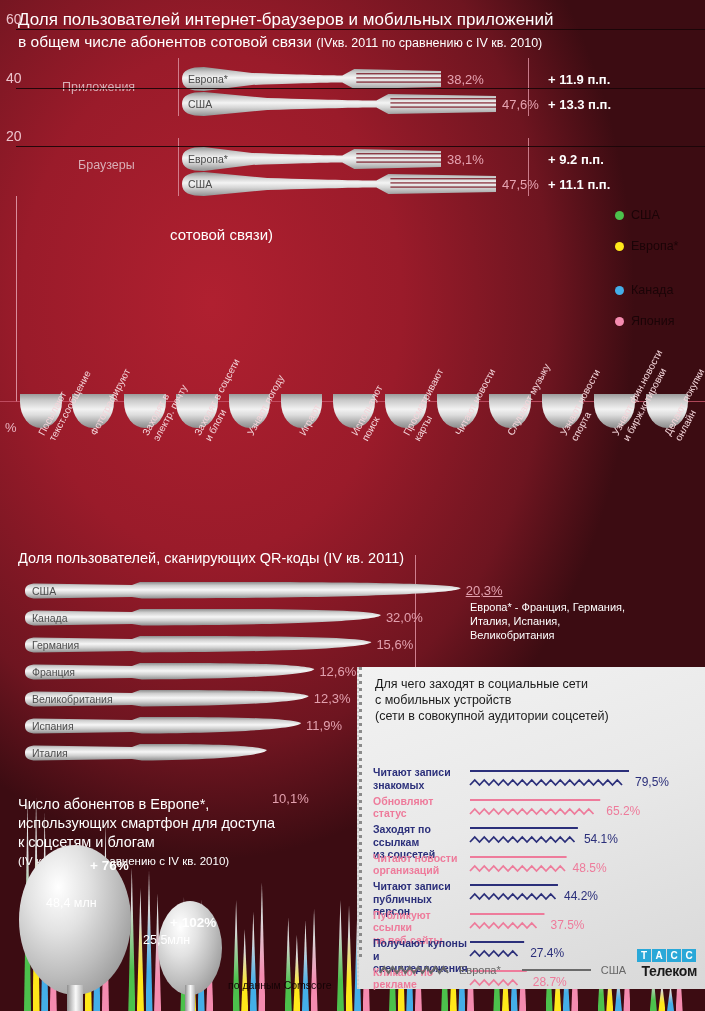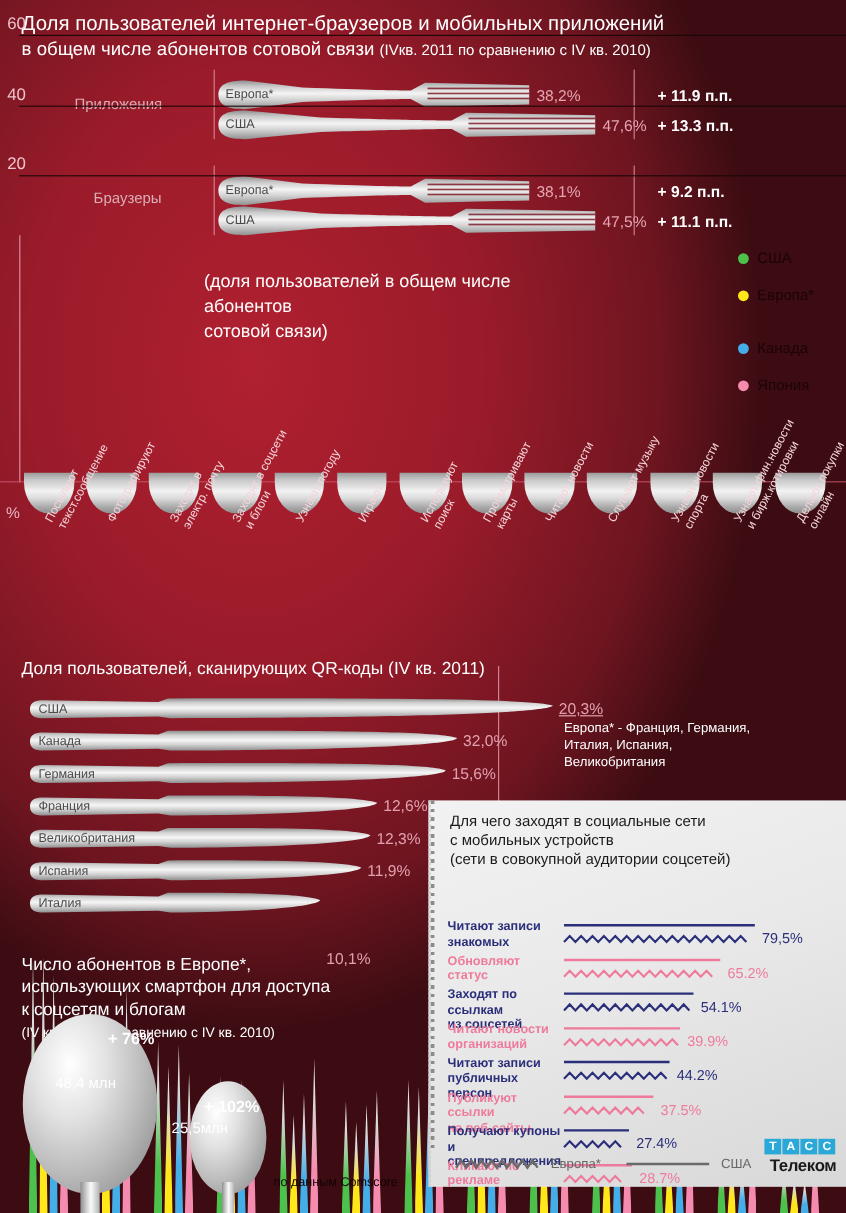--- a/index.html
+++ b/index.html
@@ -292,21 +292,20 @@
       <div class="xcat" style="left: 348.923px; top: 432px;">Используют<br>поиск</div>
       <div class="xcat" style="left: 401.077px; top: 432px;">Просматривают<br>карты</div>
       <div class="xcat" style="left: 453.231px; top: 432px;">Читают новости</div>
       <div class="xcat" style="left: 505.385px; top: 432px;">Слушают музыку</div>
       <div class="xcat" style="left: 557.538px; top: 432px;">Узнают новости<br>спорта</div>
       <div class="xcat" style="left: 609.692px; top: 432px;">Узнают фин.новости<br>и бирж.котировки</div>
       <div class="xcat" style="left: 661.846px; top: 432px;">Делают покупки<br>онлайн</div>
     </div>
 
   <div id="chart-title">
-      <div>(доля пользователей в общем числе абонентов</div>
       <div>сотовой связи)</div>
     </div>
 
   <div id="legend">
       <div class="lg-item">
         <span class="lg-dot" style="background: rgb(76, 193, 76);"></span>
         <span class="lg-txt">США</span>
       </div>
       <div class="lg-item" style="margin-bottom: 30px;">
         <span class="lg-dot" style="background: rgb(255, 232, 26);"></span>
@@ -493,21 +492,21 @@
             <path d="M1,17 L5.75,12 L10.5,17 L15.25,12 L20,17 L24.75,12 L29.5,17 L34.25,12 L39,17 L43.75,12 L48.5,17 L53.25,12 L58,17 L62.75,12 L67.5,17 L72.25,12 L77,17 L81.75,12 L86.5,17 L91.25,12 L96,17 L100.75,12 L105.5,17 " stroke="#2b2f7a" stroke-width="1.8" fill="none"></path>
           </svg>
           <div class="soc-val" style="color: rgb(43, 47, 122); left: 210.881px; top: 9px;">54.1%</div>
         </div>
         <div class="soc-row" style="top: 184.5px;">
           <div class="soc-lbl" style="color: rgb(238, 123, 155);">Читают новости<br>организаций</div>
           <svg class="soc-wave" width="102" height="26" viewBox="0 0 102 26" style="top:2px;">
             <line x1="1" y1="3" x2="97.61006289308176" y2="3" stroke="#ee7b9b" stroke-width="2"></line>
             <path d="M1,17 L5.75,12 L10.5,17 L15.25,12 L20,17 L24.75,12 L29.5,17 L34.25,12 L39,17 L43.75,12 L48.5,17 L53.25,12 L58,17 L62.75,12 L67.5,17 L72.25,12 L77,17 L81.75,12 L86.5,17 L91.25,12 L96,17 " stroke="#ee7b9b" stroke-width="1.8" fill="none"></path>
           </svg>
-          <div class="soc-val" style="color: rgb(238, 123, 155); left: 199.61px; top: 9px;">39.9%</div>
+          <div class="soc-val" style="color: rgb(238, 123, 155); left: 199.61px; top: 9px;">48.5%</div>
         </div>
         <div class="soc-row" style="top: 213px;">
           <div class="soc-lbl" style="color: rgb(43, 47, 122);">Читают записи<br>публичных персон</div>
           <svg class="soc-wave" width="93" height="26" viewBox="0 0 93 26" style="top:2px;">
             <line x1="1" y1="3" x2="88.95597484276729" y2="3" stroke="#2b2f7a" stroke-width="2"></line>
             <path d="M1,17 L5.75,12 L10.5,17 L15.25,12 L20,17 L24.75,12 L29.5,17 L34.25,12 L39,17 L43.75,12 L48.5,17 L53.25,12 L58,17 L62.75,12 L67.5,17 L72.25,12 L77,17 L81.75,12 L86.5,17 " stroke="#2b2f7a" stroke-width="1.8" fill="none"></path>
           </svg>
           <div class="soc-val" style="color: rgb(43, 47, 122); left: 190.956px; top: 9px;">44.2%</div>
         </div>
         <div class="soc-row" style="top: 241.5px;">

